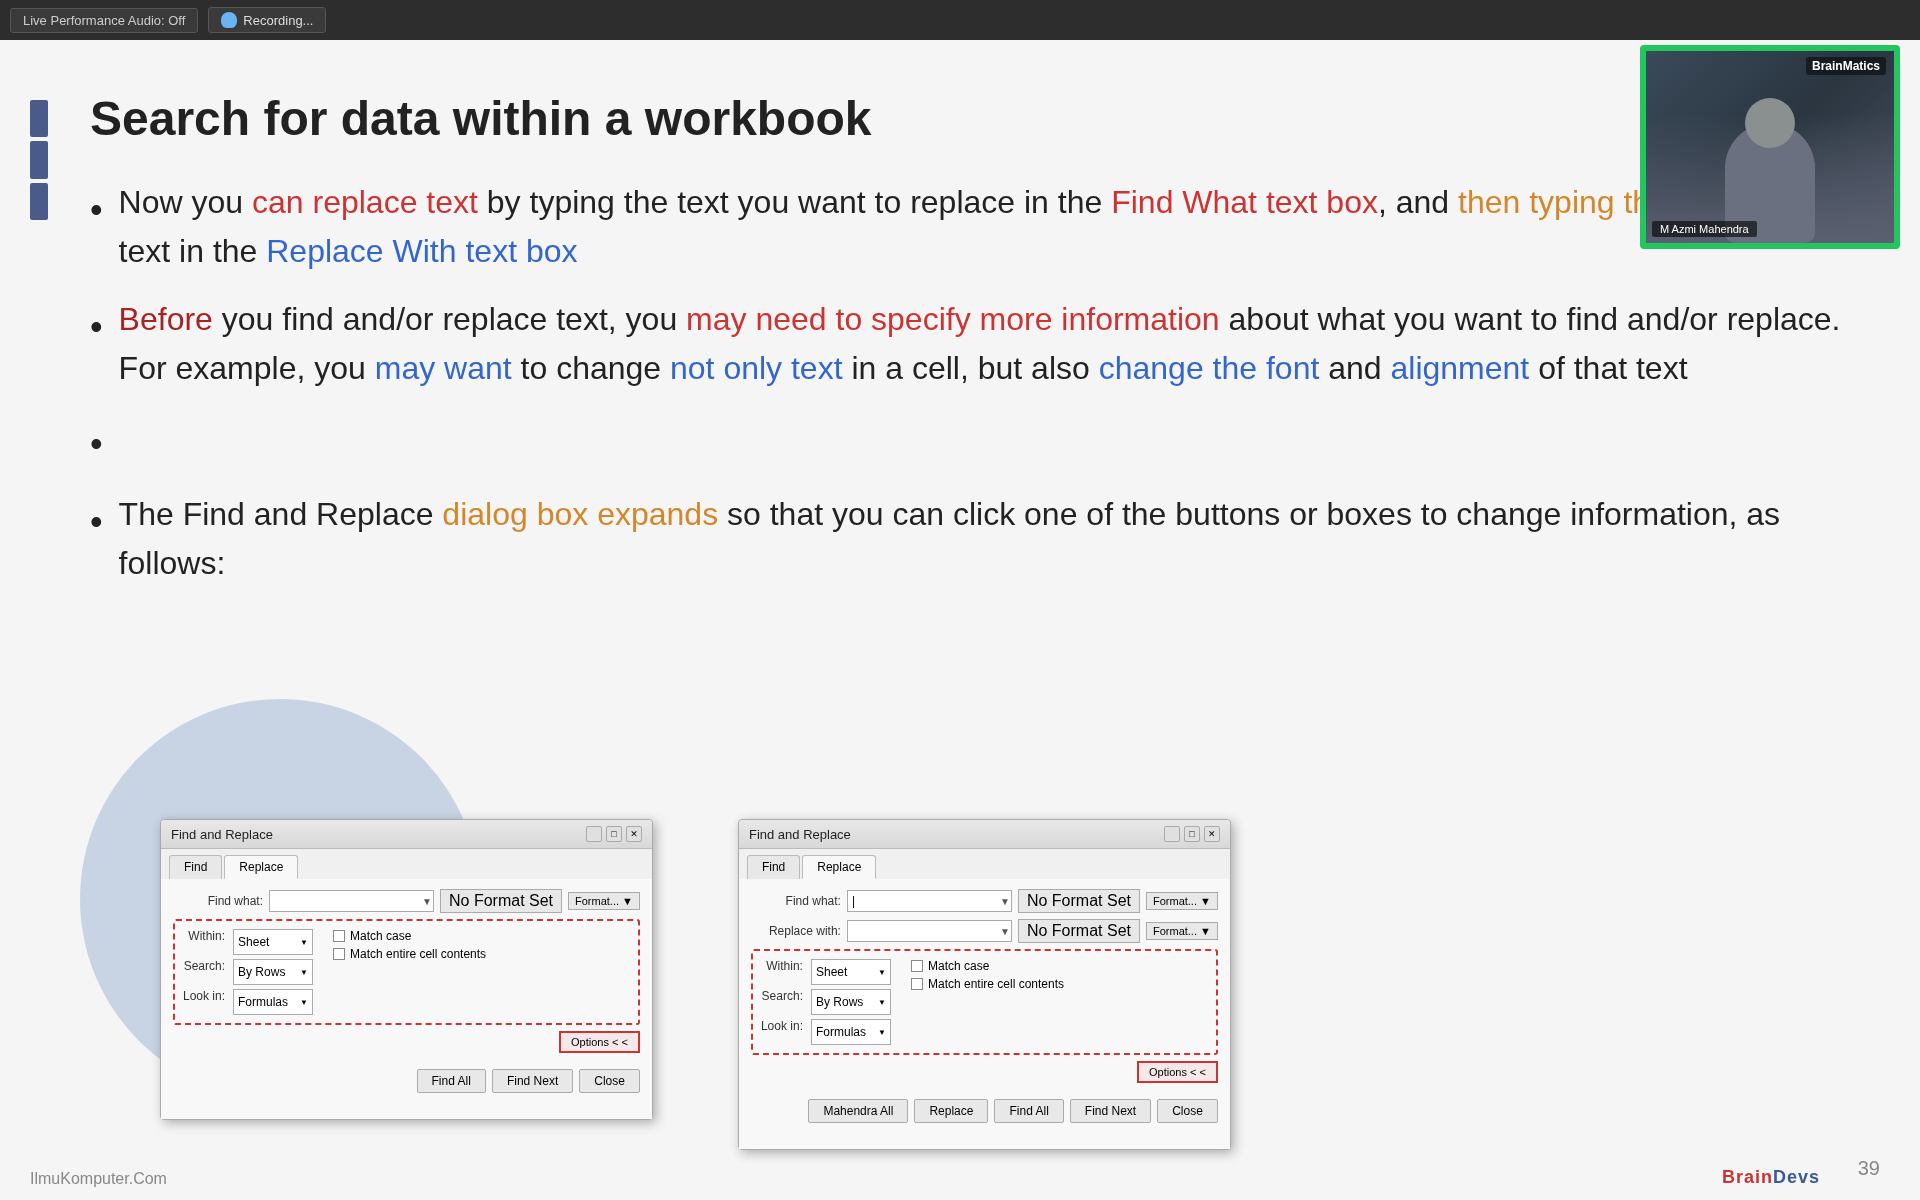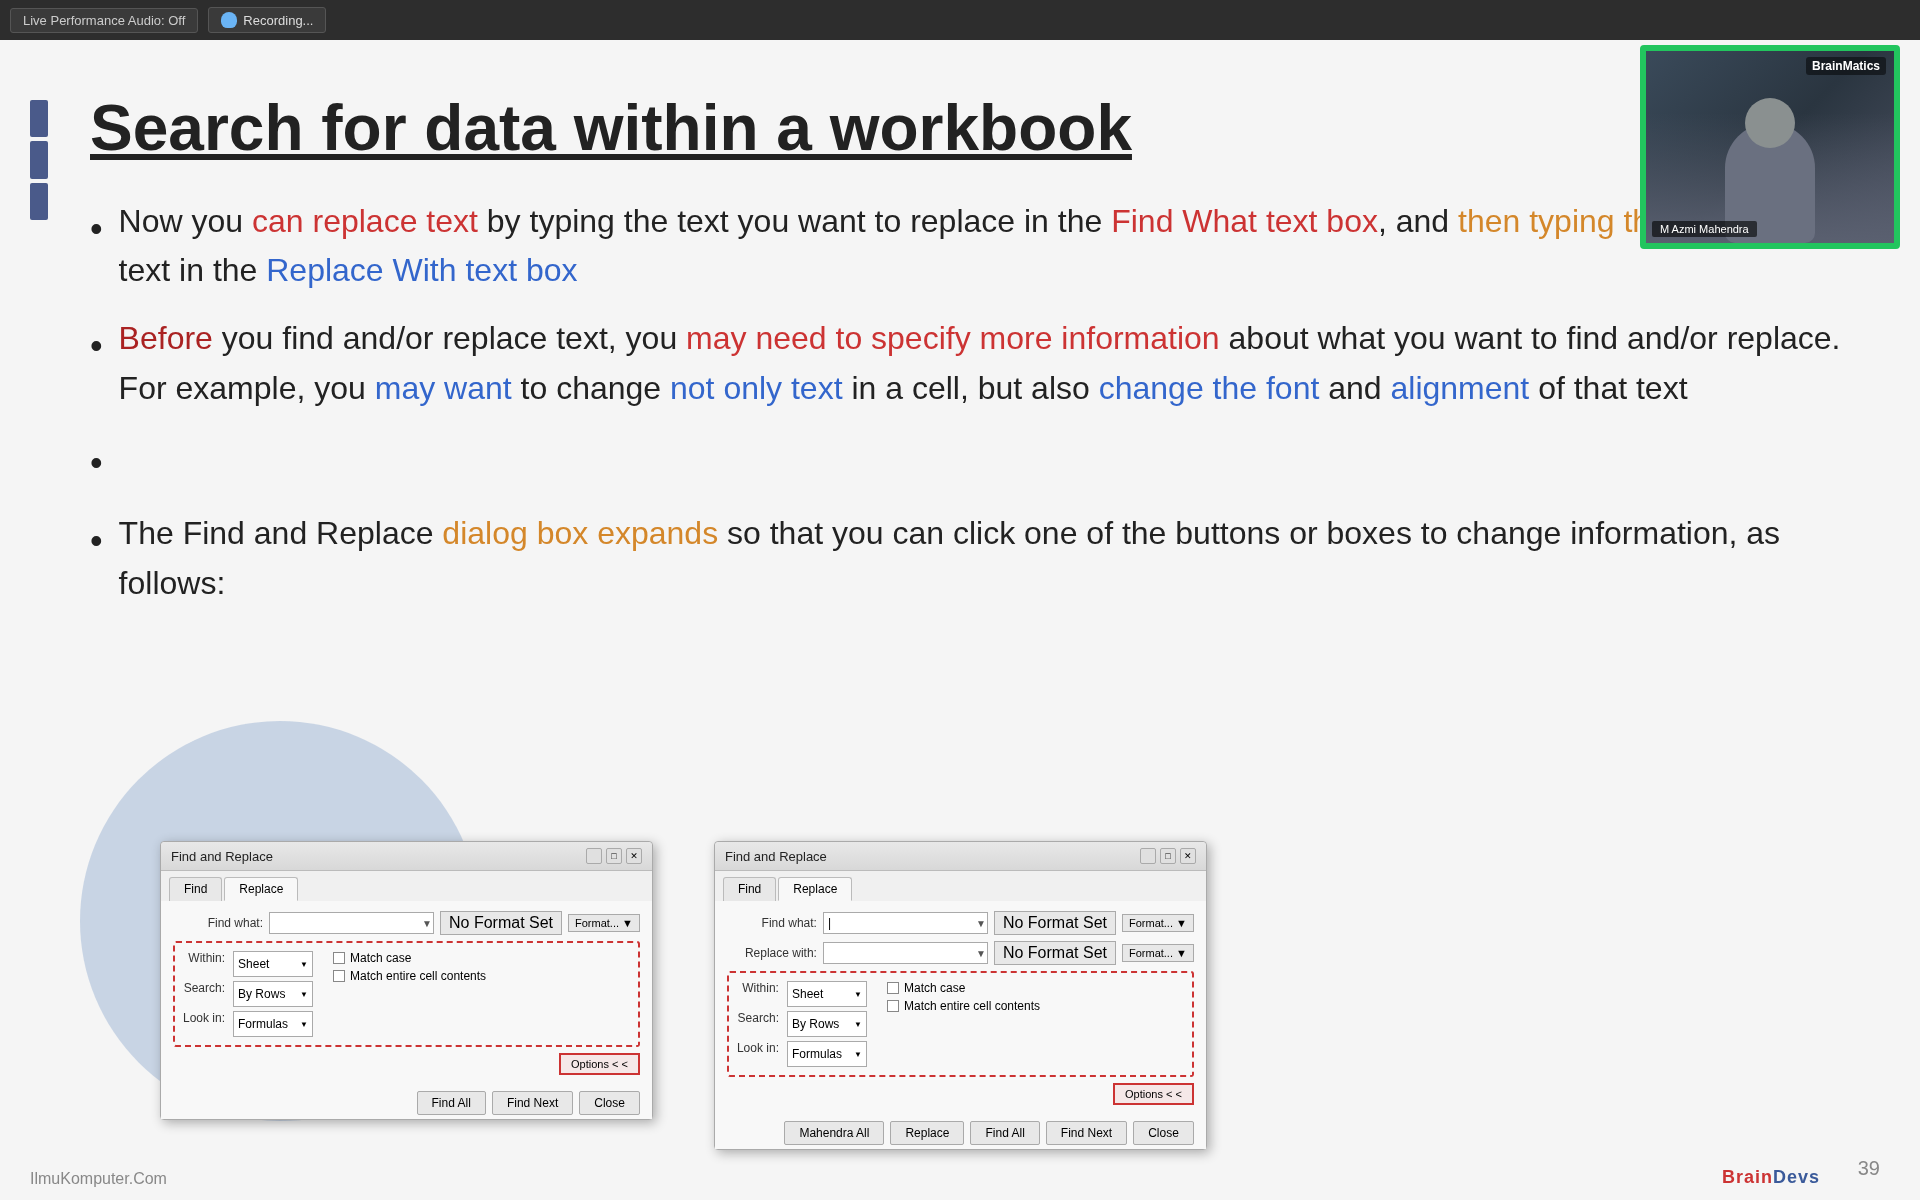--- a/index.html
+++ b/index.html
@@ -66,28 +66,27 @@
       gap: 4px;
     }
     .accent-seg {
       flex: 1;
       background: #4a5a8a;
       border-radius: 2px;
     }
 
     
     .slide-title {
-      font-size: 64px;
+      font-size: 48px;
       font-weight: bold;
       color: #222;
       margin-left: 30px;
       margin-bottom: 30px;
       margin-top: 10px;
       line-height: 1.2;
-      text-decoration: underline;
     }
 
     
     .bullets {
       margin-left: 30px;
       font-size: 32px;
       line-height: 1.55;
       color: #222;
     }
     .bullet {
@@ -348,21 +347,21 @@
     }
     .options-btn-red {
       border: 2px solid #cc3333;
       background: #f5e8e8;
     }
 
     .dialog-footer {
       display: flex;
       justify-content: flex-end;
       gap: 6px;
-      padding: 6px 12px 4px;
+      padding: 6px 12px 26px;
       background: #f8f8f8;
     }
     .action-btn {
       background: #e8e8e8;
       border: 1px solid #aaa;
       padding: 4px 14px;
       font-size: 12px;
       cursor: pointer;
       border-radius: 2px;
     }
@@ -459,21 +458,21 @@
     </div>
 
     <div class="bullet">
       <span class="bullet-dot">•</span>
       <span class="bullet-text">
         The Find and Replace <span class="orange">dialog box expands</span> so that you can click one of the buttons or boxes to change information, as follows:
       </span>
     </div>
   </div>
 
-  <div style="position:absolute; bottom:50px; left:160px; display:flex; gap:61px; z-index:20;">
+  <div style="position:absolute; bottom:50px; left:160px; display:flex; gap:85px; z-index:20;">
 
     <div style="position:relative;">
       <div style="position:absolute; width:400px; height:400px; border-radius:50%; background:rgba(190,205,225,0.82); top:-120px; left:-80px; z-index:5;"></div>
 
       <div class="dialog" style="position:relative; z-index:10; min-width:430px;">
         <div class="dialog-title-bar">
           <span class="dialog-title">Find and Replace</span>
           <div class="dialog-controls">
             <div class="dialog-ctrl-btn"></div>
             <div class="dialog-ctrl-btn">□</div>

